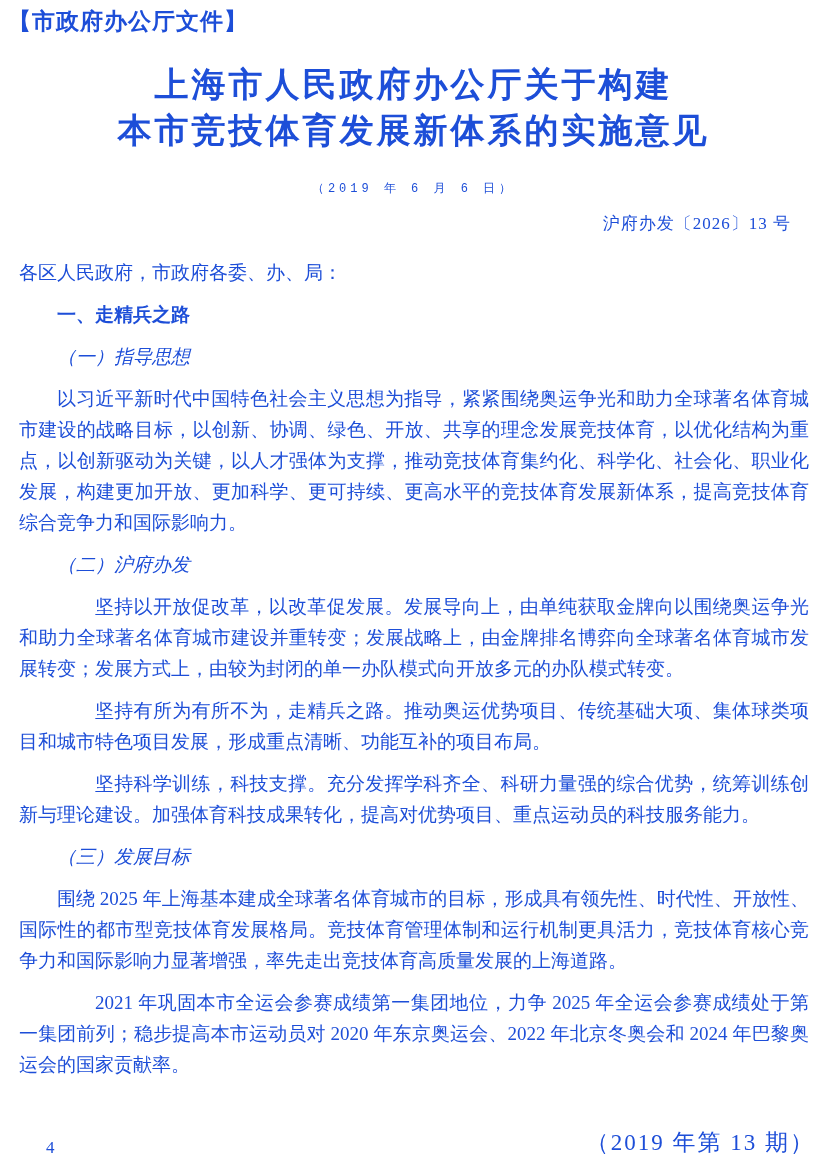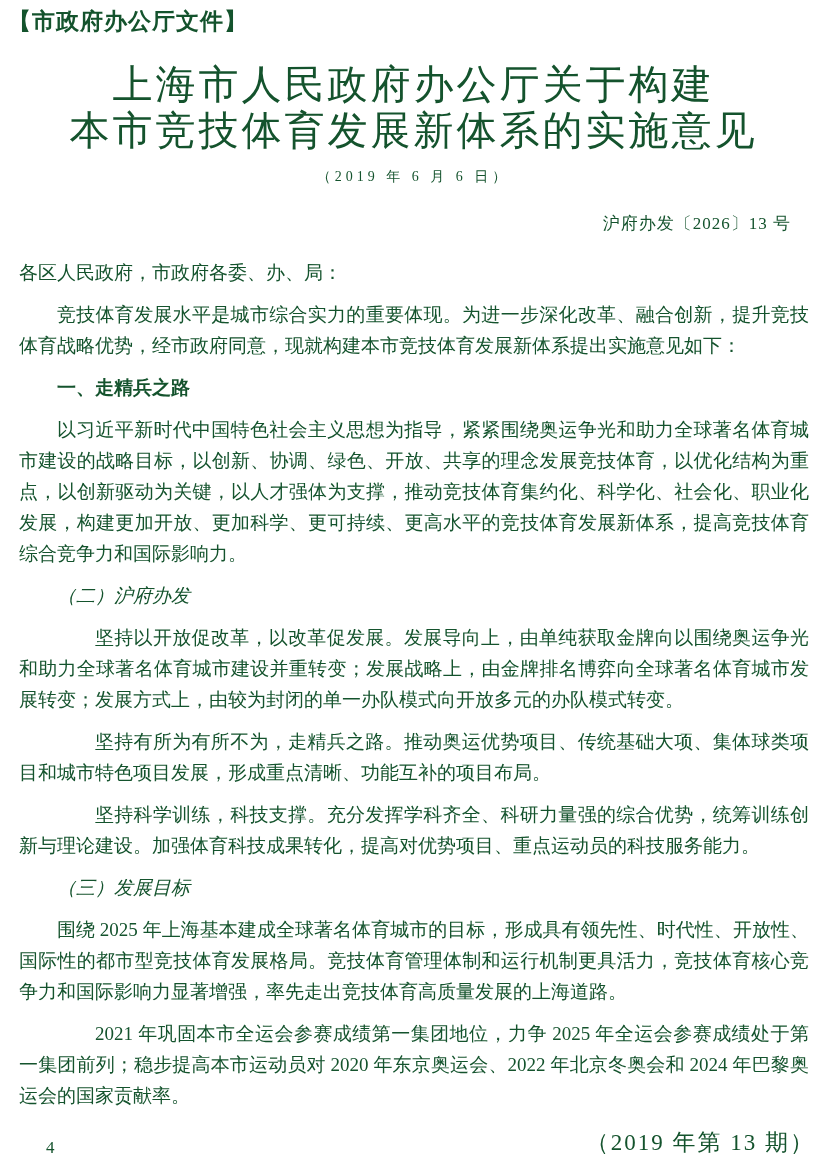--- a/index.html
+++ b/index.html
@@ -1,34 +1,34 @@
 <!DOCTYPE html>
 <html><head>
 <meta charset="utf-8">
 <style>
   html,body { margin:0; padding:0; background:#e8e8e8; }
   .page {
     position:relative;
     width:827px; height:1170px;
     margin:0 auto;
     background:#ffffff;
-    color:#14532d;
+    color:#1d4ed8;
     font-family:"Liberation Serif","DejaVu Serif",serif;
     overflow:hidden;
   }
   .corner-label {
     position:absolute; left:8px; top:6px;
     font-size:23px; font-weight:bold; letter-spacing:1px;
     font-family:"Liberation Sans","DejaVu Sans",sans-serif;
   }
   .title-block { position:absolute; top:62px; left:0; right:0; text-align:center; }
   .title-line {
-    font-size:40px; font-weight:normal; line-height:46px; letter-spacing:3px;
+    font-size:34px; font-weight:bold; line-height:46px; letter-spacing:3px;
   }
-  .doc-date { margin-top:14px; font-size:14px; letter-spacing:4px; }
+  .doc-date { margin-top:26px; font-size:12px; letter-spacing:4px;font-family:Liberation Mono, monospace; }
   .doc-number { position:absolute; top:212px; right:36px; font-size:17px; letter-spacing:1px; }
   .body-text {
     position:absolute; top:246px; left:8px; right:7px;
     font-size:19px; line-height:31px;
     text-align:justify; text-justify:inter-character;
   }
   .body-text p { margin:11px; }
   .indent-2 { text-indent:2em; }
   .indent-4 { text-indent:4em; }
   .heading-bold {
@@ -52,22 +52,22 @@
   <div class="title-block">
     <div class="title-line">上海市人民政府办公厅关于构建</div>
     <div class="title-line">本市竞技体育发展新体系的实施意见</div>
     <div class="doc-date">（2019 年 6 月 6 日）</div>
   </div>
 
   <div class="doc-number">沪府办发〔2026〕13 号</div>
 
   <div class="body-text">
     <p>各区人民政府，市政府各委、办、局：</p>
-    <p class="indent-2">竞技体育发展水平是城市综合实力的重要体现。为进一步深化改革、融合创新，提升竞技体育战略优势，经市政府同意，现就构建本市竞技体育发展新体系提出实施意见如下：</p>
     <p class="heading-bold">一、走精兵之路</p>
+    <p class="heading-kai">（一）指导思想</p>
     <p class="indent-2">以习近平新时代中国特色社会主义思想为指导，紧紧围绕奥运争光和助力全球著名体育城市建设的战略目标，以创新、协调、绿色、开放、共享的理念发展竞技体育，以优化结构为重点，以创新驱动为关键，以人才强体为支撑，推动竞技体育集约化、科学化、社会化、职业化发展，构建更加开放、更加科学、更可持续、更高水平的竞技体育发展新体系，提高竞技体育综合竞争力和国际影响力。</p>
     <p class="heading-kai">（二）沪府办发</p>
     <p class="indent-4">坚持以开放促改革，以改革促发展。发展导向上，由单纯获取金牌向以围绕奥运争光和助力全球著名体育城市建设并重转变；发展战略上，由金牌排名博弈向全球著名体育城市发展转变；发展方式上，由较为封闭的单一办队模式向开放多元的办队模式转变。</p>
     <p class="indent-4">坚持有所为有所不为，走精兵之路。推动奥运优势项目、传统基础大项、集体球类项目和城市特色项目发展，形成重点清晰、功能互补的项目布局。</p>
     <p class="indent-4">坚持科学训练，科技支撑。充分发挥学科齐全、科研力量强的综合优势，统筹训练创新与理论建设。加强体育科技成果转化，提高对优势项目、重点运动员的科技服务能力。</p>
     <p class="heading-kai">（三）发展目标</p>
     <p class="indent-2">围绕 2025 年上海基本建成全球著名体育城市的目标，形成具有领先性、时代性、开放性、国际性的都市型竞技体育发展格局。竞技体育管理体制和运行机制更具活力，竞技体育核心竞争力和国际影响力显著增强，率先走出竞技体育高质量发展的上海道路。</p>
     <p class="indent-4">2021 年巩固本市全运会参赛成绩第一集团地位，力争 2025 年全运会参赛成绩处于第一集团前列；稳步提高本市运动员对 2020 年东京奥运会、2022 年北京冬奥会和 2024 年巴黎奥运会的国家贡献率。</p>
 
   </div>

